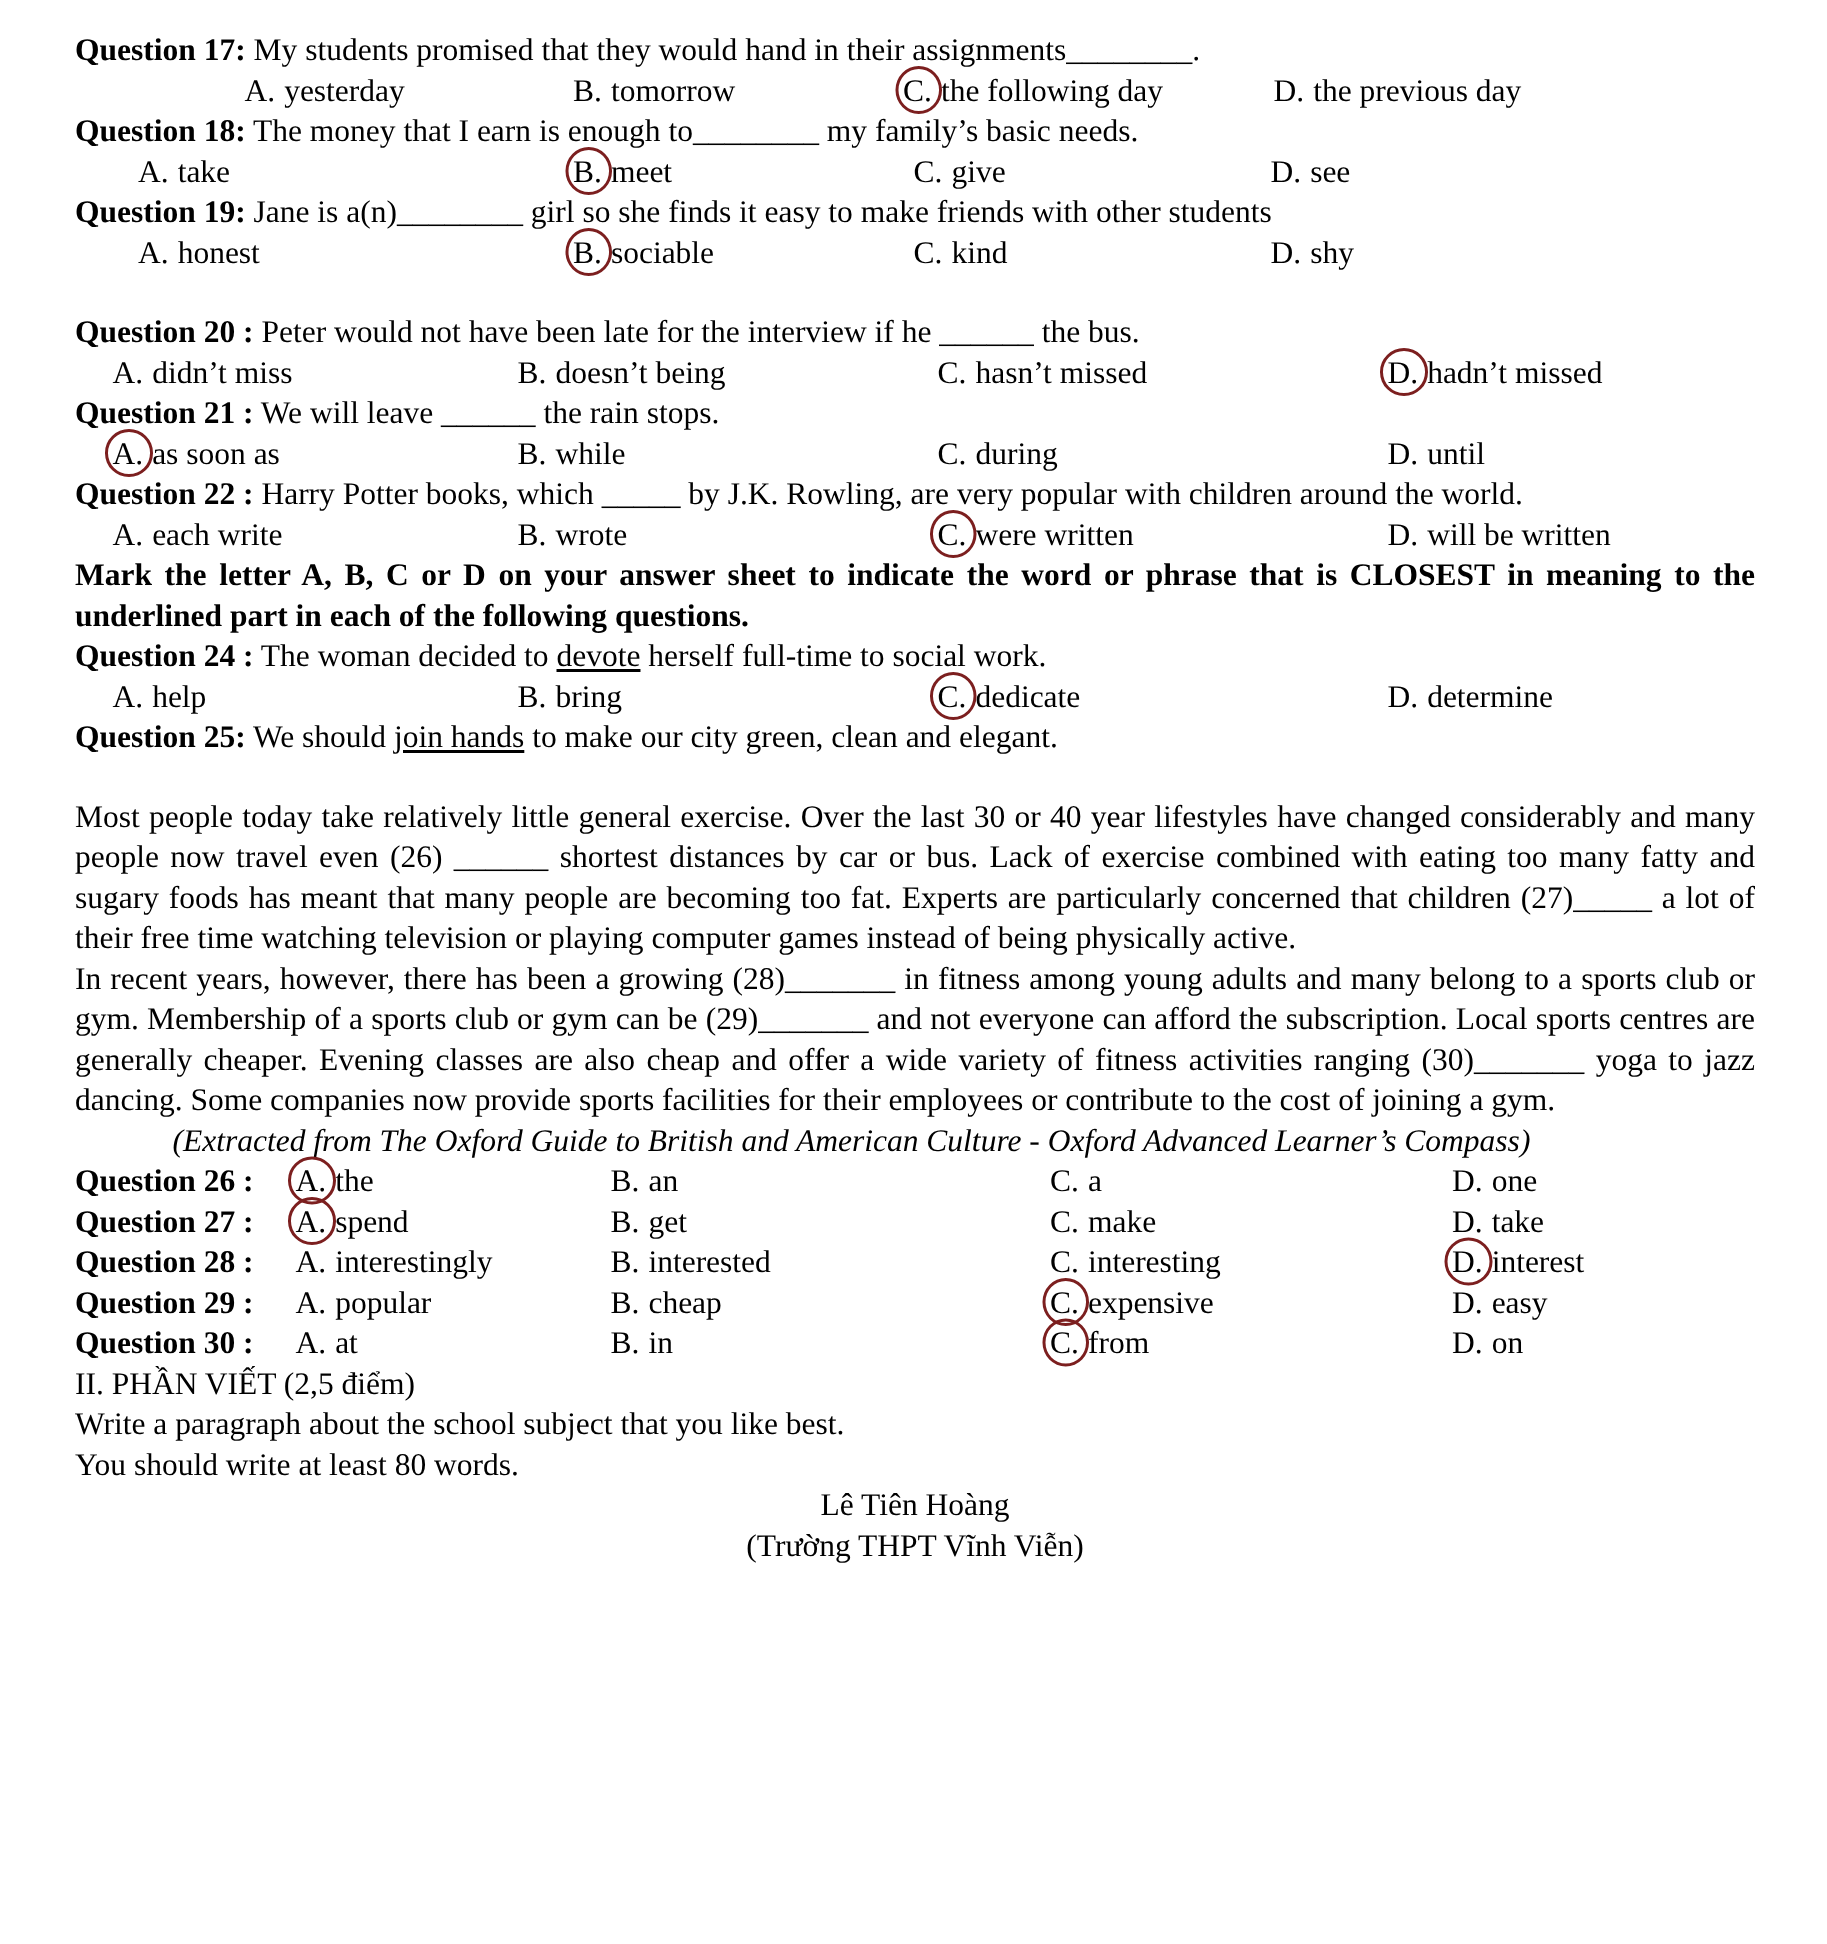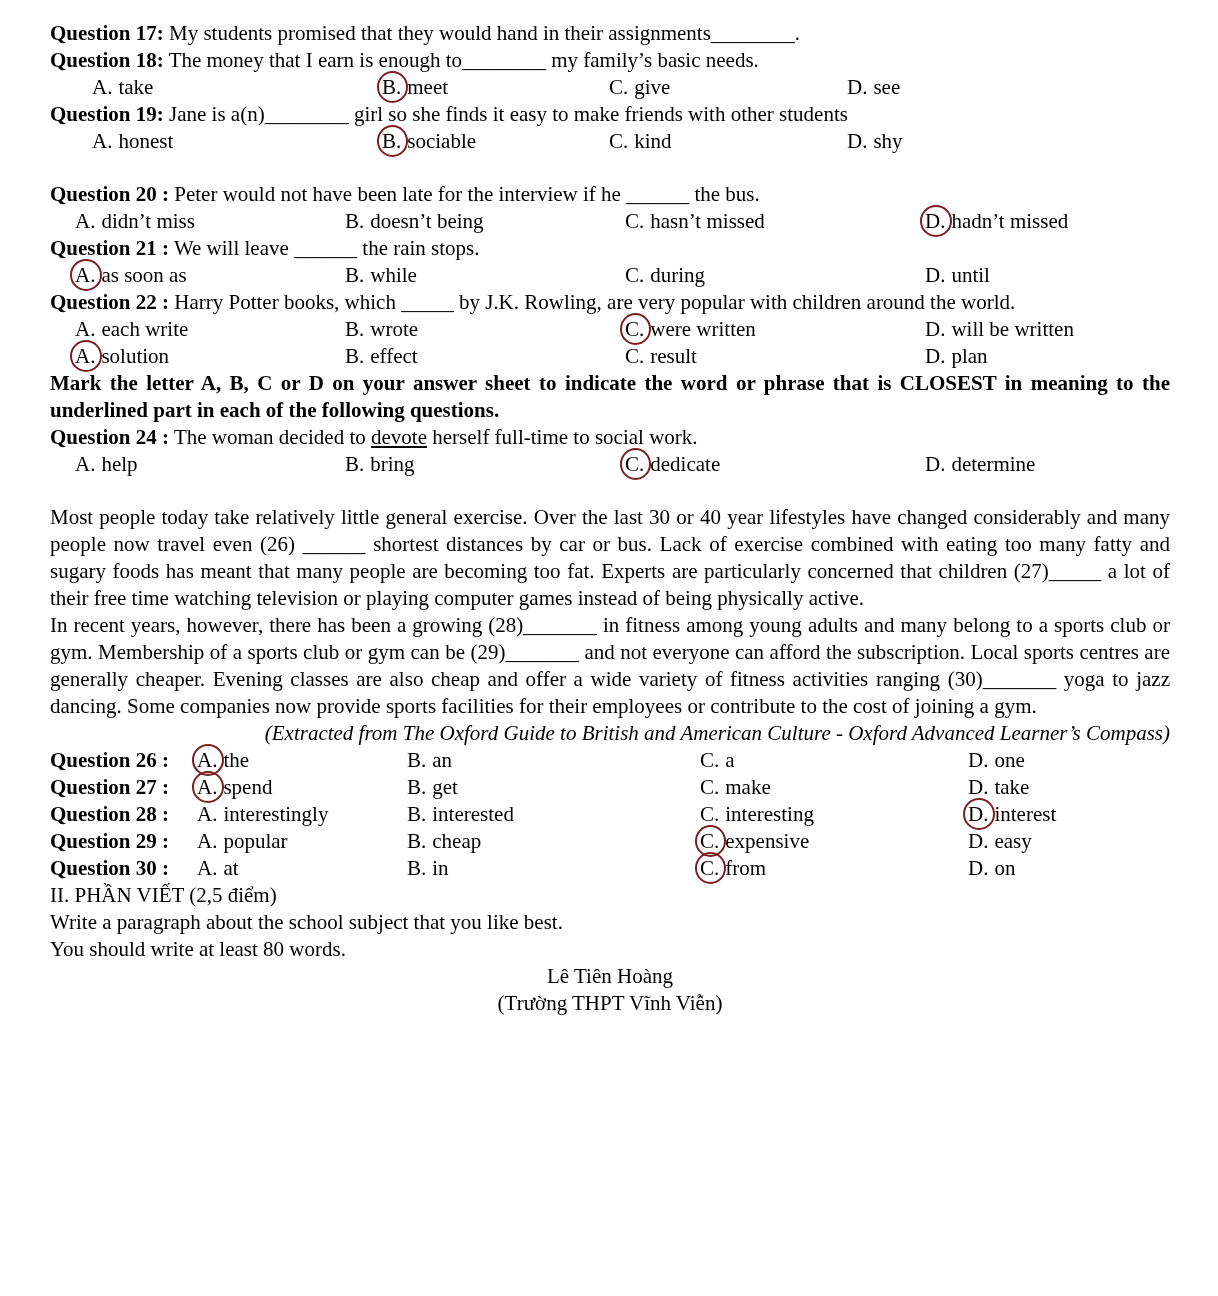--- a/index.html
+++ b/index.html
@@ -23,29 +23,35 @@
   .grpC .o0{left:147px}.grpC .o1{left:357px}.grpC .o2{left:650px}.grpC .o3{left:918px}
   .grpC .qlabel{position:absolute;left:0;top:0;}
   
   .letter{position:relative;display:inline-block;margin-right:6px;}
   .letter.circ::before{
     content:"";position:absolute;left:-5px;top:-3px;right:-7px;bottom:-2px;
     border:2.5px solid #7c1f1f;border-radius:50%;
   }
   .bi{font-weight:bold;text-align:justify;white-space:normal;}
   .just{text-align:justify;white-space:normal;}
-  .source{font-style:italic;padding-left:65px;text-align:right;}
+  .source{font-style:italic;padding-left:65px;}
   .center{text-align:center;white-space:normal;}
 </style>
 </head>
 <body>
 
 <div class="doc">
 
   <div class="line"><b class="qlabel">Question 17:</b><span> My students promised that they would hand in their assignments________.</span><span class="u"></span><span></span></div>
+  <div class="opts grp17">
+    <span class="opt o0"><span class="letter">A.</span><span>yesterday</span></span>
+    <span class="opt o1"><span class="letter">B.</span><span>tomorrow</span></span>
+    <span class="opt o2"><span class="letter circ">C.</span><span>the following day</span></span>
+    <span class="opt o3"><span class="letter">D.</span><span>the previous day</span></span>
+  </div>
 
   <div class="line"><b class="qlabel">Question 18:</b><span> The money that I earn is enough to________  my family’s basic needs.</span><span class="u"></span><span></span></div>
   <div class="opts grpA">
     <span class="opt o0"><span class="letter">A.</span><span>take</span></span>
     <span class="opt o1"><span class="letter circ">B.</span><span>meet</span></span>
     <span class="opt o2"><span class="letter">C.</span><span>give</span></span>
     <span class="opt o3"><span class="letter">D.</span><span>see</span></span>
   </div>
 
   <div class="line"><b class="qlabel">Question 19:</b><span> Jane is a(n)________ girl so she finds it easy to make friends with other students</span><span class="u"></span><span></span></div>
@@ -75,37 +81,32 @@
   </div>
 
   <div class="line"><b class="qlabel">Question 22 :</b><span> Harry Potter books, which _____ by J.K. Rowling, are very popular with children around the world.</span><span class="u"></span><span></span></div>
   <div class="opts grpB">
     <span class="opt o0"><span class="letter">A.</span><span>each write</span></span>
     <span class="opt o1"><span class="letter">B.</span><span>wrote</span></span>
     <span class="opt o2"><span class="letter circ">C.</span><span>were written</span></span>
     <span class="opt o3"><span class="letter">D.</span><span>will be written</span></span>
   </div>
 
-  <div class="opts grpB">
-    <span class="opt o0"><span class="letter circ">A.</span><span>solution</span></span>
-    <span class="opt o1"><span class="letter">B.</span><span>effect</span></span>
-    <span class="opt o2"><span class="letter">C.</span><span>result</span></span>
-    <span class="opt o3"><span class="letter">D.</span><span>plan</span></span>
-  </div>
 
   <div class="bi">Mark the letter A, B, C or D on your answer sheet to indicate the word or phrase that is CLOSEST in meaning to the underlined part in each of the following questions.</div>
 
   <div class="line"><b class="qlabel">Question 24 :</b><span> The woman decided to </span><span class="u">devote</span><span> herself full-time to social work.</span></div>
   <div class="opts grpB">
     <span class="opt o0"><span class="letter">A.</span><span>help</span></span>
     <span class="opt o1"><span class="letter">B.</span><span>bring</span></span>
     <span class="opt o2"><span class="letter circ">C.</span><span>dedicate</span></span>
     <span class="opt o3"><span class="letter">D.</span><span>determine</span></span>
   </div>
 
+  <div class="line"><b class="qlabel">Question 25:</b><span> We should </span><span class="u">join hands</span><span> to make our city green, clean and elegant.</span></div>
 
   <div class="gap"></div>
 
   <div class="just">Most people today take relatively little general exercise. Over the last 30 or 40 year lifestyles have changed considerably and many people now travel even (26) ______ shortest distances by car or bus. Lack of exercise combined with eating too many fatty and sugary foods has meant that many people are becoming too fat. Experts are particularly concerned that children (27)_____ a lot of their free time watching television or playing computer games instead of being physically active.</div>
   <div class="just">In recent years, however, there has been a growing (28)_______ in fitness among young adults and many belong to a sports club or gym. Membership of a sports club or gym can be (29)_______ and not everyone can afford the subscription. Local sports centres are generally cheaper. Evening classes are also cheap and offer a wide variety of fitness activities ranging (30)_______ yoga to jazz dancing. Some companies now provide sports facilities for their employees or contribute to the cost of joining a gym.</div>
   <div class="source">(Extracted from The Oxford Guide to British and American Culture - Oxford Advanced Learner’s Compass)</div>
 
   <div class="opts grpC">
     <b class="qlabel">Question 26 :</b>
     <span class="opt o0"><span class="letter circ">A.</span><span>the</span></span>

